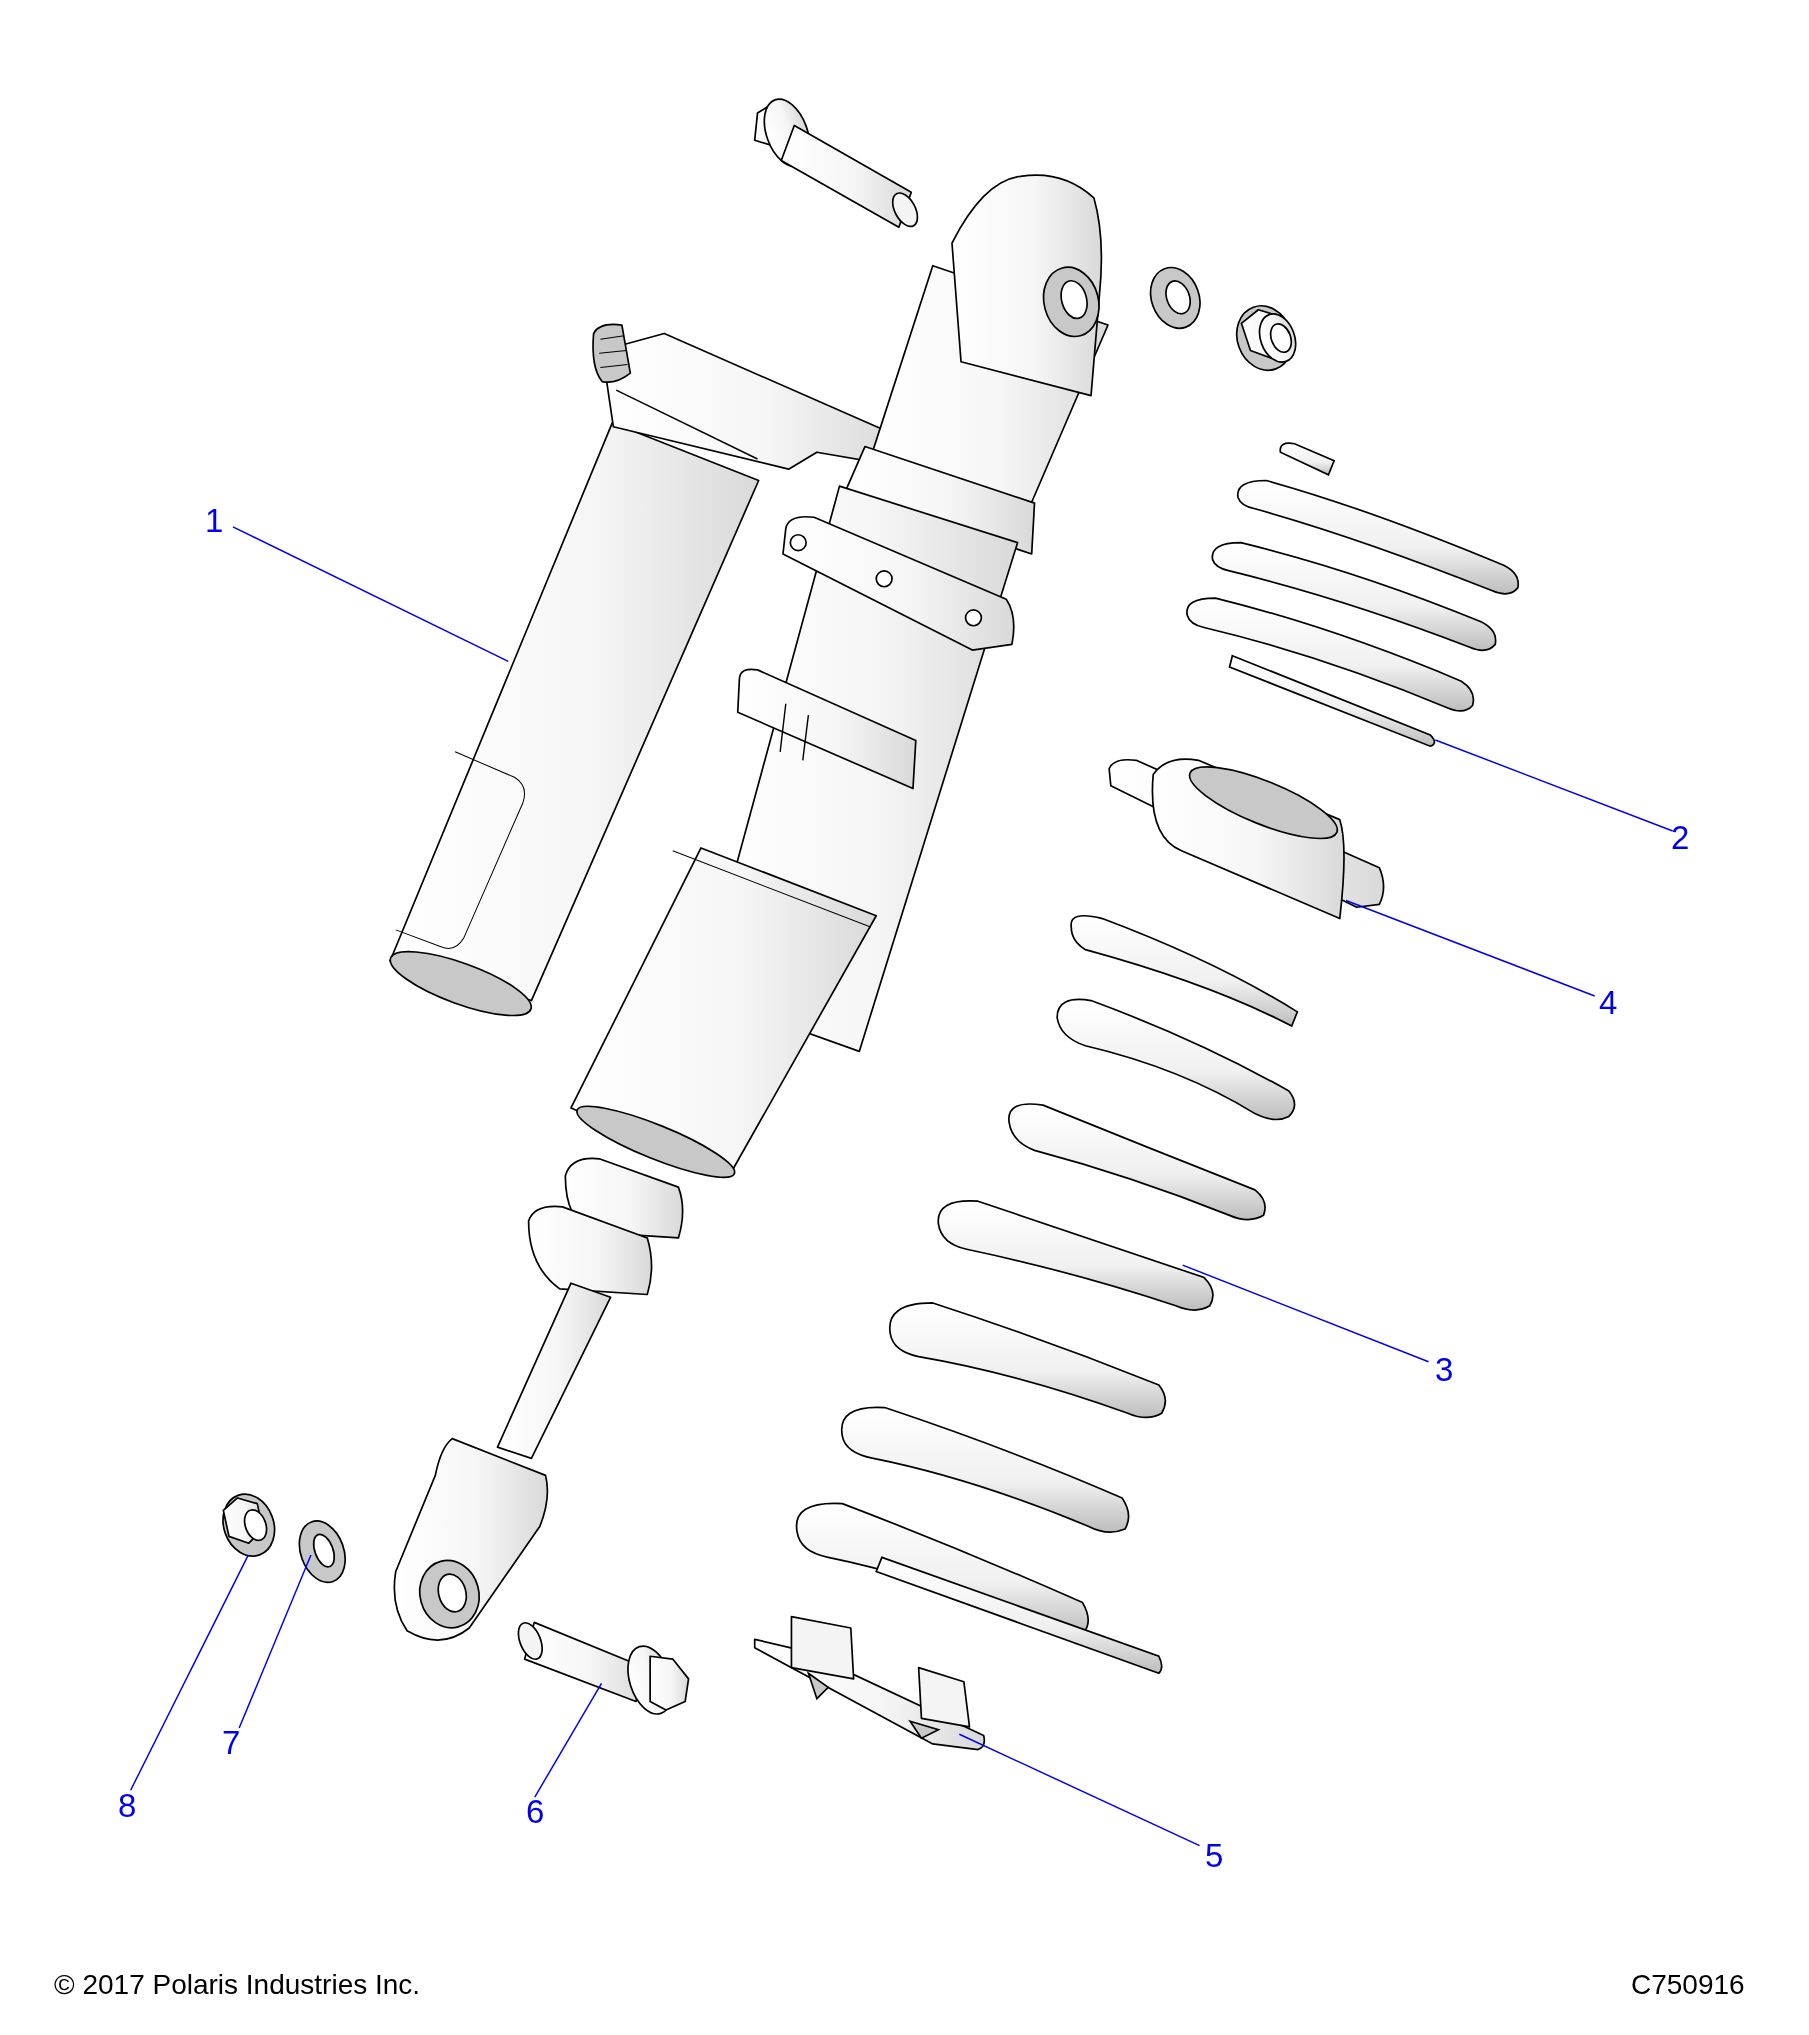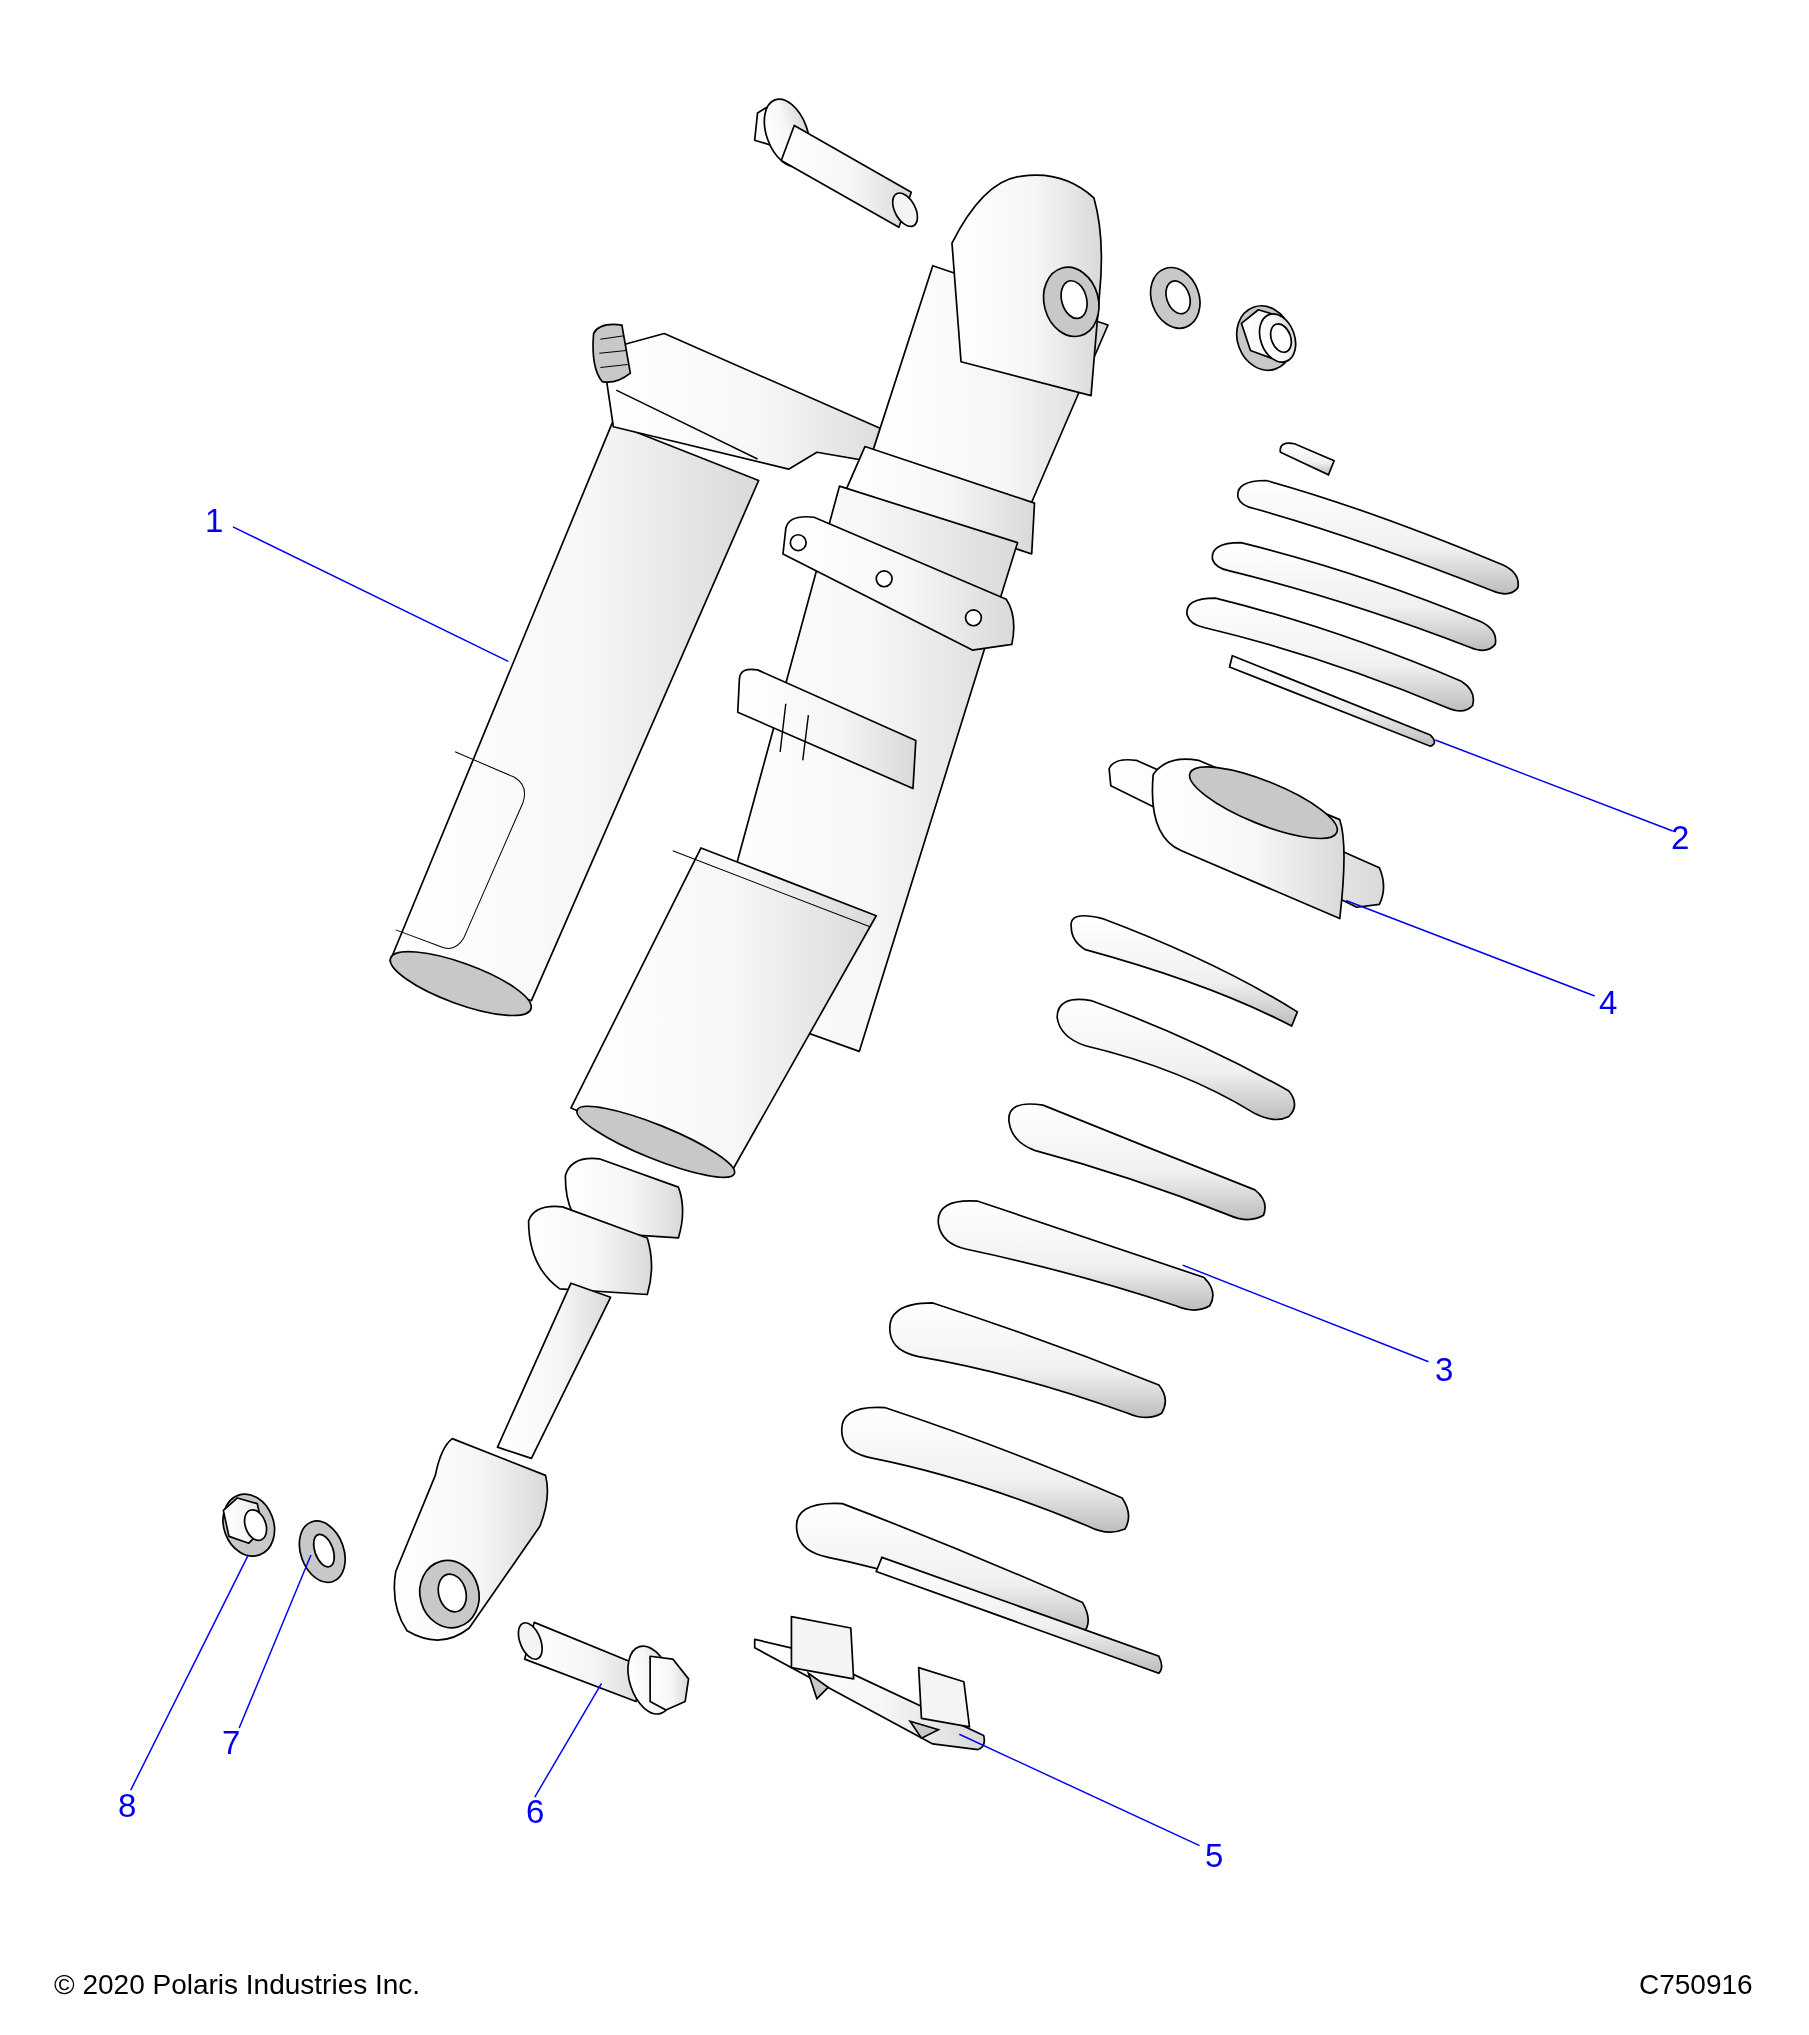--- a/index.html
+++ b/index.html
@@ -12,21 +12,21 @@
   .edge { fill: none; stroke: #000; stroke-width: 2.5; }
   .thin { fill: none; stroke: #000; stroke-width: 1.8; }
   .hole { fill: #ffffff; stroke: #000; stroke-width: 3; }
   .coil { fill: url(#coilgrad); stroke: #000; stroke-width: 3; }
   .leader { stroke: #0000ee; stroke-width: 2.6; fill: none; }
   .callout { position: absolute; color: #0000ee; font-size: 33px; line-height: 1;
              font-family: "Liberation Sans", sans-serif; }
   .footer { position: absolute; color: #000; font-size: 28px; line-height: 1;
             font-family: "Liberation Sans", sans-serif; }
   #copyright { left: 54px; top: 1971px; }
-  #drawing-number { left: 1631px; top: 1971px; margin-left: 8px; }
+  #drawing-number { left: 1631px; top: 1971px; }
 </style>
 </head>
 <body>
 
 <svg id="canvas" viewBox="0 0 3200 3600" xmlns="http://www.w3.org/2000/svg">
   <defs>
     <linearGradient id="metal" x1="0" y1="0" x2="1" y2="0">
       <stop offset="0" stop-color="#ffffff"></stop>
       <stop offset="0.55" stop-color="#f6f6f6"></stop>
       <stop offset="1" stop-color="#d9d9d9"></stop>
@@ -181,15 +181,15 @@
 
 <div class="callout" style="left:205px; top:504px;">1</div>
 <div class="callout" style="left:1671px; top:821px;">2</div>
 <div class="callout" style="left:1435px; top:1353px;">3</div>
 <div class="callout" style="left:1599px; top:986px;">4</div>
 <div class="callout" style="left:1205px; top:1839px;">5</div>
 <div class="callout" style="left:526px; top:1795px;">6</div>
 <div class="callout" style="left:222px; top:1726px;">7</div>
 <div class="callout" style="left:118px; top:1789px;">8</div>
 
-<div id="copyright" class="footer">© 2020 Polaris Industries Inc.</div>
+<div id="copyright" class="footer">© 2017 Polaris Industries Inc.</div>
 <div id="drawing-number" class="footer">C750916</div>
 
 
 </body></html>

